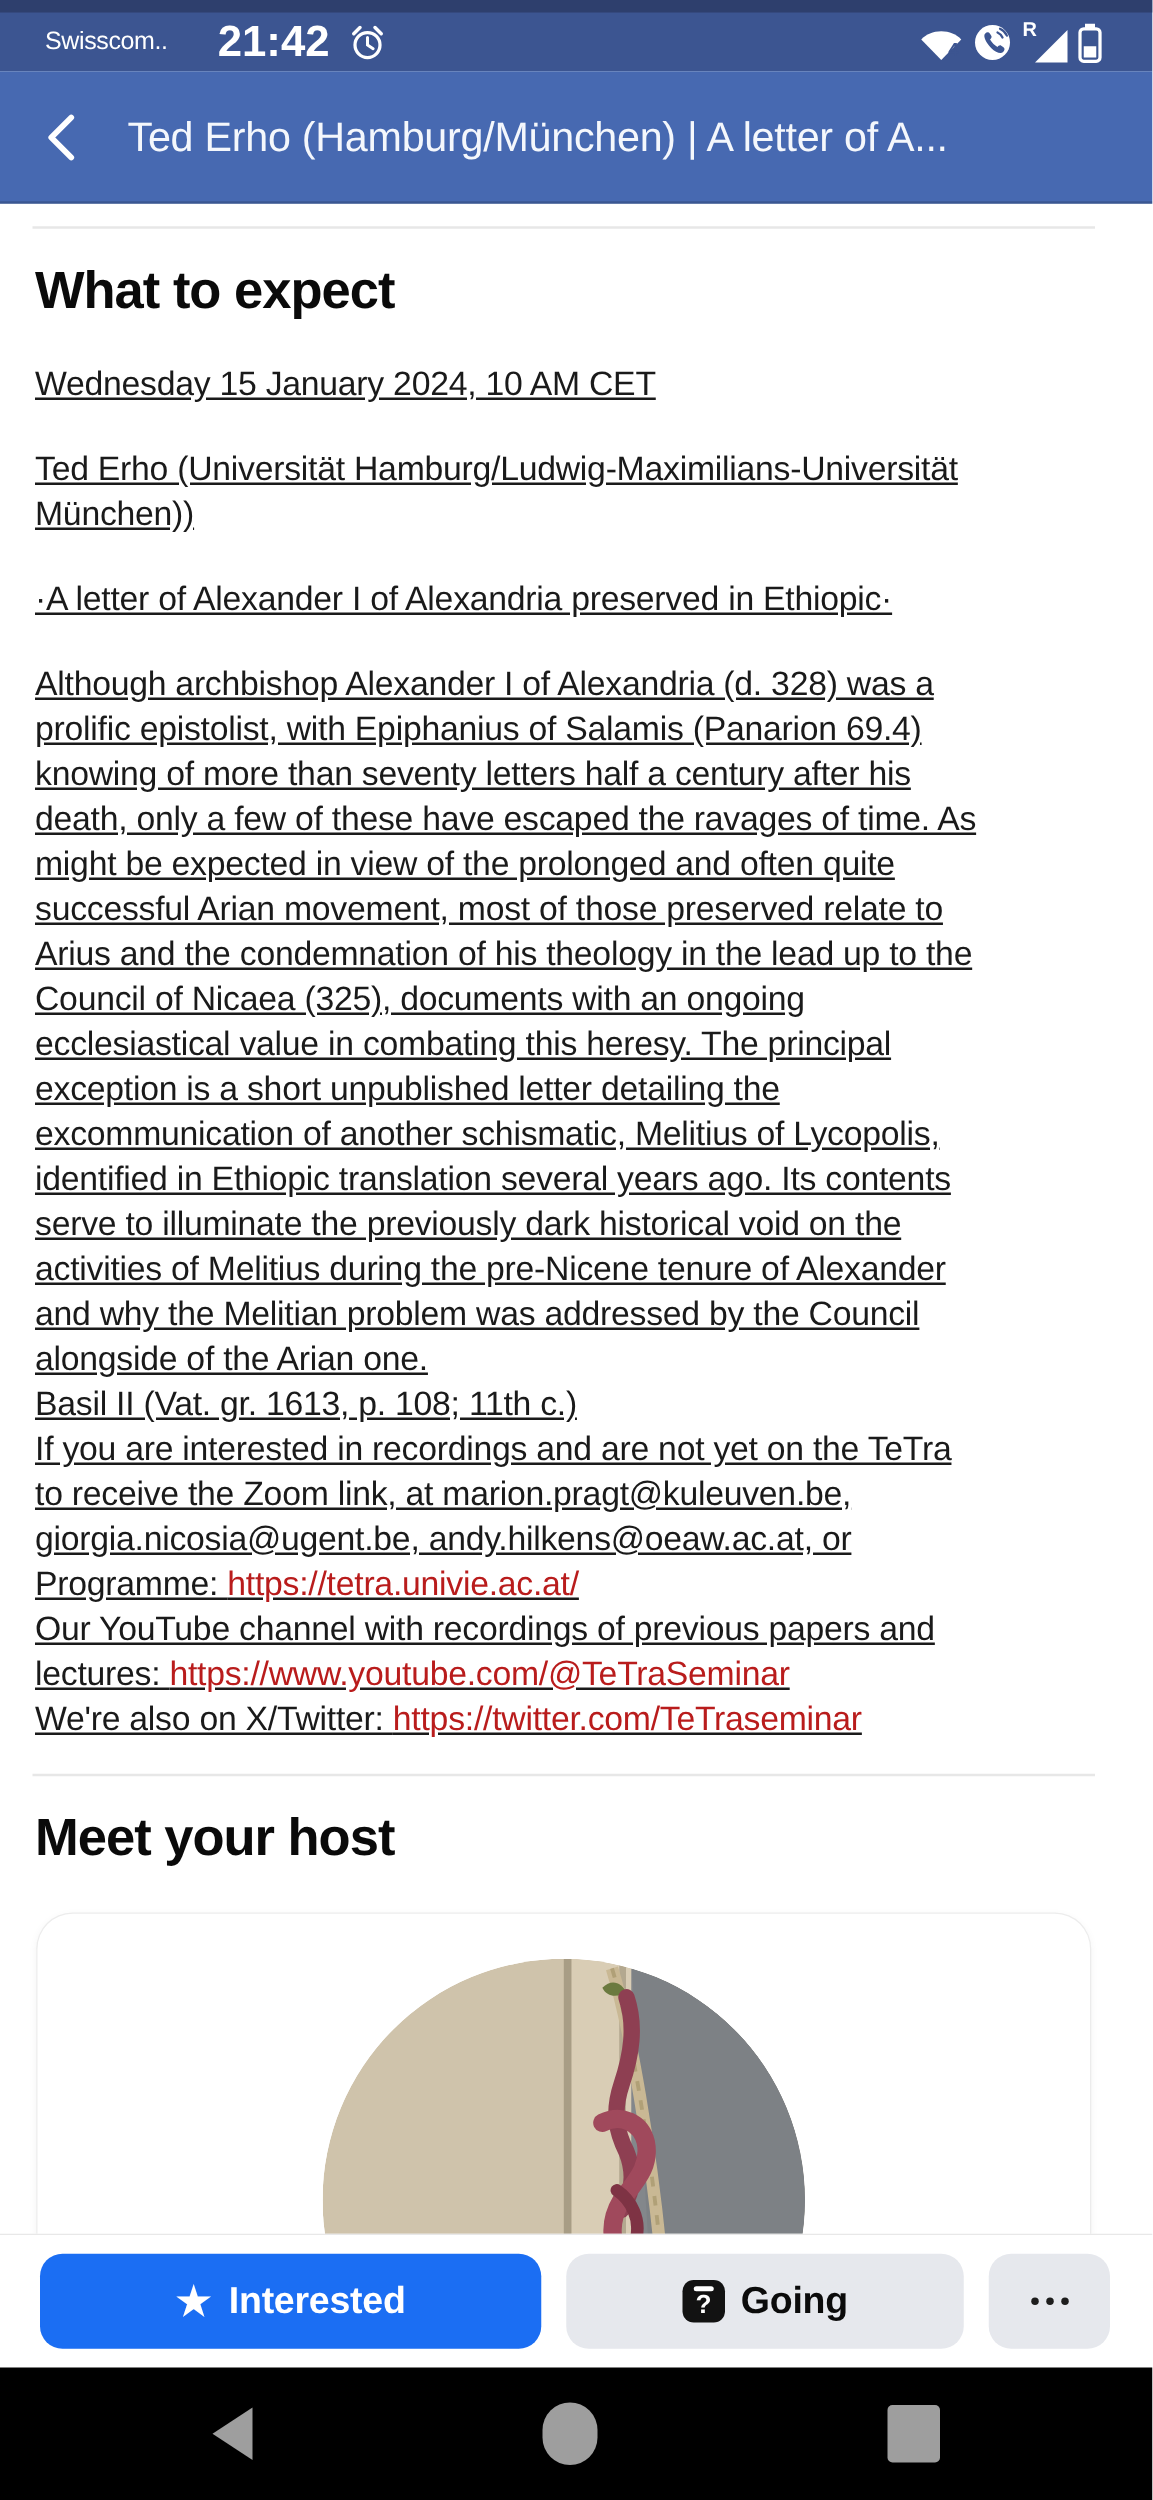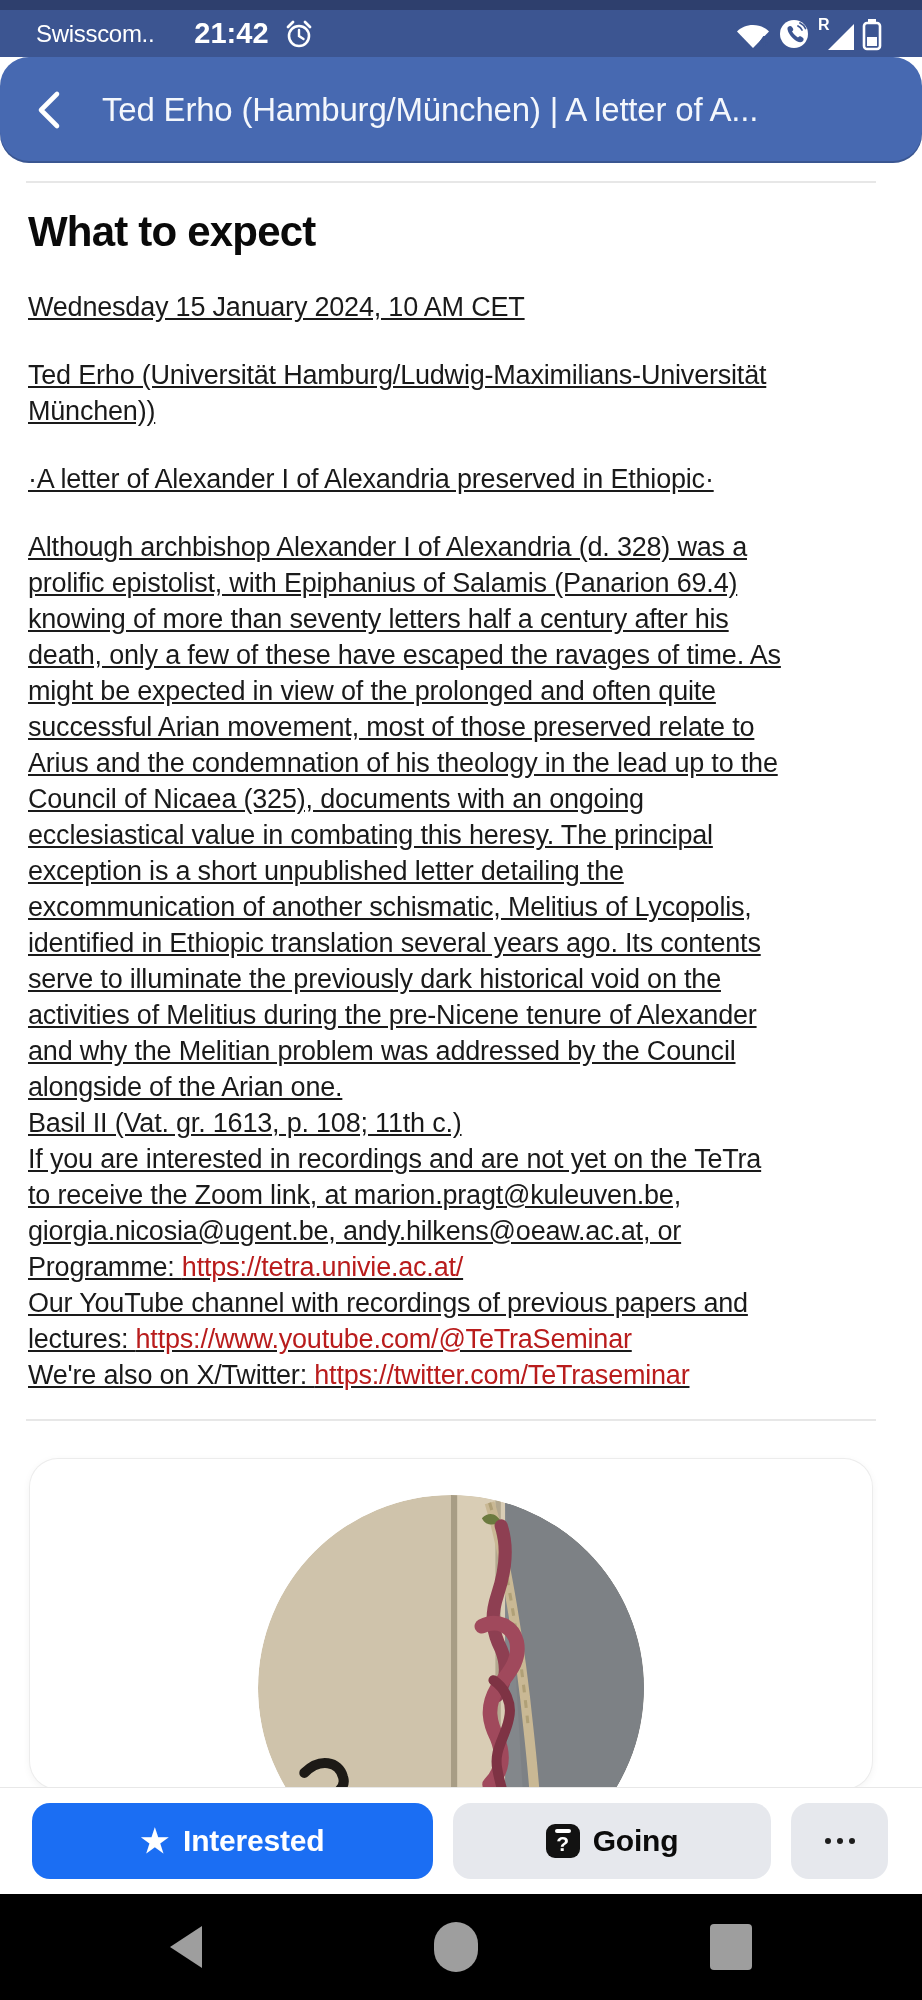--- a/index.html
+++ b/index.html
@@ -8,30 +8,29 @@
     background:#ffffff;font-family:"Liberation Sans",sans-serif;
     -webkit-font-smoothing:antialiased;
   }
   
   .statusbar{
     position:absolute;top:0;left:0;width:922px;height:57px;
     background:#3c5591;color:#fff;
   }
   .statusbar .topstrip{position:absolute;top:0;left:0;right:0;height:10px;background:#2e3f6d;}
   .sb-left{position:absolute;left:36px;top:10px;height:47px;display:flex;align-items:center;gap:14px;}
-  .sb-carrier{font-size:24px;letter-spacing:-0.3px;text-align:center;}
-  .sb-time{font-size:29px;font-weight:700;margin-left:26px;}
+  .sb-carrier{font-size:20px;letter-spacing:-0.3px;text-align:center;}
+  .sb-time{font-size:35px;font-weight:700;margin-left:26px;}
   .sb-right{position:absolute;right:40px;top:10px;height:47px;display:flex;align-items:center;gap:8px;}
   .sb-right svg{display:block;}
   
   .appheader{
     position:absolute;top:57px;left:0;width:922px;height:106px;
     background:#4769b1;display:flex;align-items:center;
     box-shadow:inset 0 -2px 0 rgba(0,0,0,0.18);
-    border-radius:29px;
   }
   .back-btn{width:70px;height:70px;margin-left:14px;display:flex;align-items:center;justify-content:center;}
   .apptitle{
     color:#f4f7fc;font-size:33px;letter-spacing:-0.2px;margin-left:18px;
     white-space:nowrap;overflow:hidden;max-width:780px;
   }
   
   .content{position:absolute;top:163px;left:0;width:902px;}
   .divider{height:2px;background:#e7e7e7;margin:18px 26px 0 26px;}
   .divider2{height:2px;background:#e7e7e7;margin:26px 26px 0 26px;}
@@ -183,20 +182,21 @@
         <div class="line"><span>giorgia.nicosia@ugent.be, andy.hilkens@oeaw.ac.at, or</span></div>
         <div class="line"><span>Programme: </span><a class="link" href="#">https://tetra.univie.ac.at/</a></div>
         <div class="line"><span>Our YouTube channel with recordings of previous papers and</span></div>
         <div class="line"><span>lectures: </span><a class="link" href="#">https://www.youtube.com/@TeTraSeminar</a></div>
         <div class="line"><span>We're also on X/Twitter: </span><a class="link" href="#">https://twitter.com/TeTraseminar</a></div>
       </div>
     </div>
 
   <div class="divider2"></div>
 
+  <h1 class="section">Meet your host</h1>
 
   <div class="host-card">
     <div class="host-avatar">
       <svg width="386" height="386" viewBox="0 0 100 100">
         <defs>
             <clipPath id="circ">
               <circle cx="50" cy="50" r="50"></circle>
             </clipPath>
           </defs>
         <g clip-path="url(#circ)">

